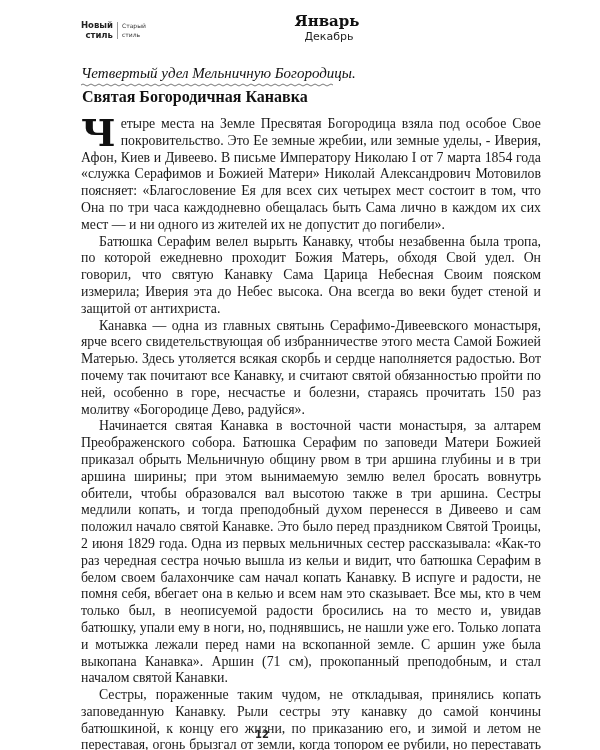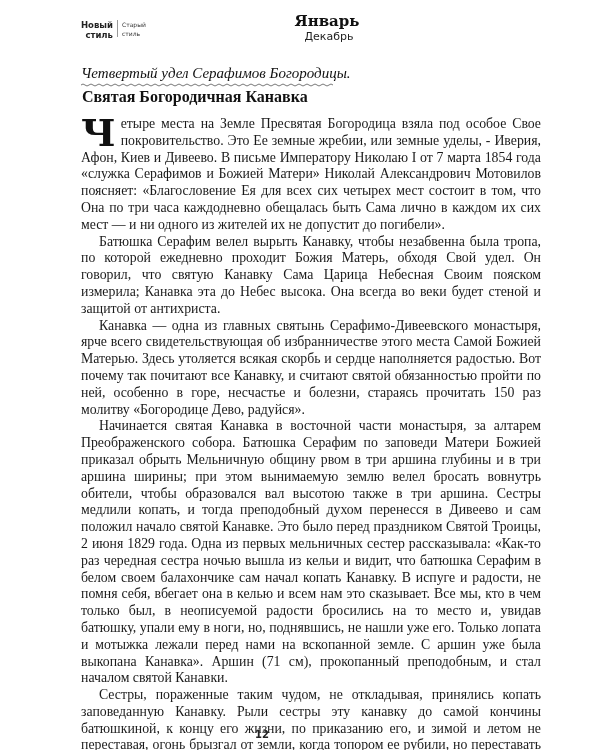--- a/index.html
+++ b/index.html
@@ -1,19 +1,19 @@
 <!DOCTYPE html>
 <html><head>
   <meta charset="utf-8">
   <style>
     html, body { margin: 0; padding: 0; background: #ffffff; }
     body { width: 600px; height: 750px; position: relative; overflow: hidden; color: #1a1a1a; }
     .page { position: absolute; left: 0; top: 0; width: 600px; height: 750px; background: #fff; }
 
-    .hdr-style { position: absolute; left: 81px; top: 20px; display: flex; }
+    .hdr-style { position: absolute; left: 81px; top: 20px; display: flex; align-items: center; }
     .hdr-new { font-family: "DejaVu Sans", sans-serif; font-weight: bold; font-size: 8.5px; line-height: 10px; text-align: right; color: #222; }
     .hdr-sep { width: 1px; height: 17px; background: #999; margin: 0 4px; }
     .hdr-old { font-family: "DejaVu Sans", sans-serif; font-size: 6px; line-height: 9px; color: #333; }
 
     .hdr-month { position: absolute; left: 0; width: 600px; top: 12px; text-align: center; padding-left: 24px; }
     .hdr-month .new { font-family: "DejaVu Serif", serif; font-weight: bold; font-size: 15px; line-height: 18px; color: #111; padding-left: 6px; }
     .hdr-month .old { font-family: "DejaVu Sans", sans-serif; font-size: 11px; line-height: 14px; color: #222; padding-left: 10px; }
 
     .sub-italic { position: absolute; left: 81px; top: 64px; font-family: "Liberation Serif", serif; font-style: italic; font-size: 15px; line-height: 18px; color: #111; }
     .wave { position: absolute; left: 81px; top: 83px; width: 252px; height: 4px; }
@@ -41,28 +41,28 @@
       <div>Старый</div>
       <div>стиль</div>
     </div>
   </div>
 
   <div class="hdr-month">
     <div class="new">Январь</div>
     <div class="old">Декабрь</div>
   </div>
 
-  <div class="sub-italic">Четвертый удел Серафимов Богородицы.</div>
+  <div class="sub-italic">Четвертый удел Мельничную Богородицы.</div>
   <svg class="wave" viewBox="0 0 252 4" preserveAspectRatio="none">
     <path d="M0 2 Q2 0 4 2 T8 2 T12 2 T16 2 T20 2 T24 2 T28 2 T32 2 T36 2 T40 2 T44 2 T48 2 T52 2 T56 2 T60 2 T64 2 T68 2 T72 2 T76 2 T80 2 T84 2 T88 2 T92 2 T96 2 T100 2 T104 2 T108 2 T112 2 T116 2 T120 2 T124 2 T128 2 T132 2 T136 2 T140 2 T144 2 T148 2 T152 2 T156 2 T160 2 T164 2 T168 2 T172 2 T176 2 T180 2 T184 2 T188 2 T192 2 T196 2 T200 2 T204 2 T208 2 T212 2 T216 2 T220 2 T224 2 T228 2 T232 2 T236 2 T240 2 T244 2 T248 2 T252 2" fill="none" stroke="#555" stroke-width="0.8"></path>
   </svg>
   <div class="title">Святая Богородичная Канавка</div>
 
   <div class="body">
     <p class="first"><span class="dropcap">Ч</span><span>етыре места на Земле Пресвятая Богородица взяла под особое Свое покровительство. Это Ее земные жребии, или земные уделы, - Иверия, Афон, Киев и Дивеево. В письме Императору Николаю I от 7 марта 1854 года «служка Серафимов и Божией Матери» Николай Александрович Мотовилов поясняет: «Благословение Ея для всех сих четырех мест состоит в том, что Она по три часа каждодневно обещалась быть Сама лично в каждом их сих мест — и ни одного из жителей их не допустит до погибели».</span></p>
-    <p>Батюшка Серафим велел вырыть Канавку, чтобы незабвенна была тропа, по которой ежедневно проходит Божия Матерь, обходя Свой удел. Он говорил, что святую Канавку Сама Царица Небесная Своим пояском измерила; Канавка эта до Небес высока. Она всегда во веки будет стеной и защитой от антихриста.</p>
+    <p>Батюшка Серафим велел вырыть Канавку, чтобы незабвенна была тропа, по которой ежедневно проходит Божия Матерь, обходя Свой удел. Он говорил, что святую Канавку Сама Царица Небесная Своим пояском измерила; Иверия эта до Небес высока. Она всегда во веки будет стеной и защитой от антихриста.</p>
     <p>Канавка — одна из главных святынь Серафимо-Дивеевского монастыря, ярче всего свидетельствующая об избранничестве этого места Самой Божией Матерью. Здесь утоляется всякая скорбь и сердце наполняется радостью. Вот почему так почитают все Канавку, и считают святой обязанностью пройти по ней, особенно в горе, несчастье и болезни, стараясь прочитать 150 раз молитву «Богородице Дево, радуйся».</p>
     <p>Начинается святая Канавка в восточной части монастыря, за алтарем Преображенского собора. Батюшка Серафим по заповеди Матери Божией приказал обрыть Мельничную общину рвом в три аршина глубины и в три аршина ширины; при этом вынимаемую землю велел бросать вовнутрь обители, чтобы образовался вал высотою также в три аршина. Сестры медлили копать, и тогда преподобный духом перенесся в Дивеево и сам положил начало святой Канавке. Это было перед праздником Святой Троицы, 2 июня 1829 года. Одна из первых мельничных сестер рассказывала: «Как-то раз чередная сестра ночью вышла из кельи и видит, что батюшка Серафим в белом своем балахончике сам начал копать Канавку. В испуге и радости, не помня себя, вбегает она в келью и всем нам это сказывает. Все мы, кто в чем только был, в неописуемой радости бросились на то место и, увидав батюшку, упали ему в ноги, но, поднявшись, не нашли уже его. Только лопата и мотыжка лежали перед нами на вскопанной земле. С аршин уже была выкопана Канавка». Аршин (71 см), прокопанный преподобным, и стал началом святой Канавки.</p>
     <p>Сестры, пораженные таким чудом, не откладывая, принялись копать заповеданную Канавку. Рыли сестры эту канавку до самой кончины батюшкиной, к концу его жизни, по приказанию его, и зимой и летом не переставая, огонь брызгал от земли, когда топором ее рубили, но переставать не велел. Свой тяжелый трехлетний труд они завершили к празднику Ро-</p>
   </div>
 
   <div class="pagenum">12</div>
 </div>
 
 </body></html>

